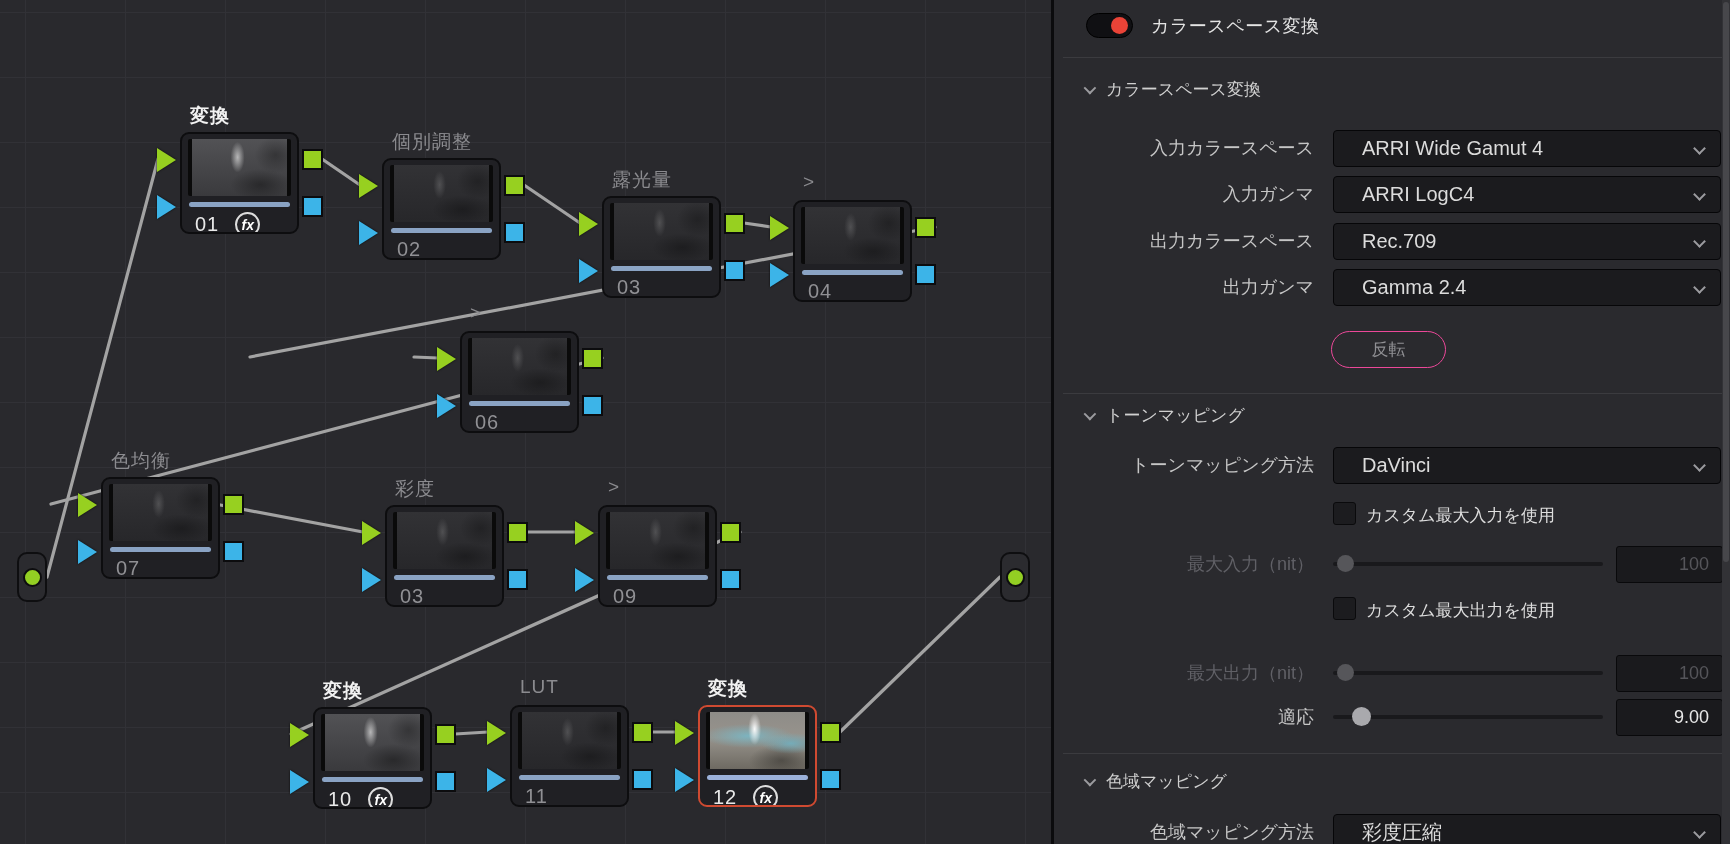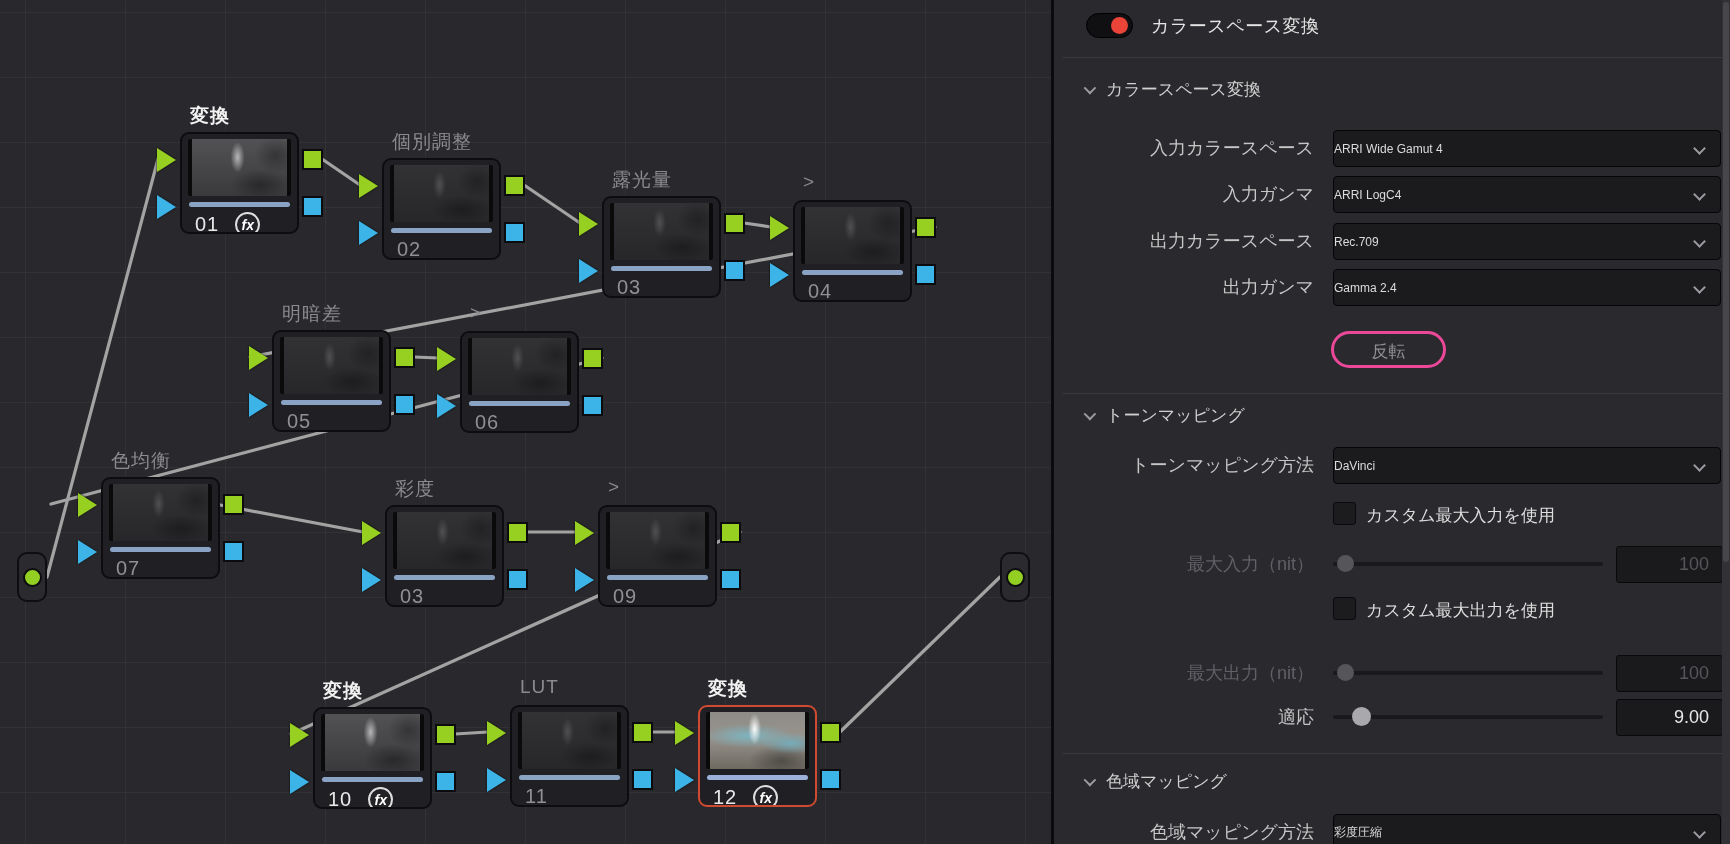--- a/index.html
+++ b/index.html
@@ -109,27 +109,27 @@
   .section-head { position:absolute; left:30px; display:flex; align-items:center; gap:13px; color:#d0d0d0; font-size:17px; }
   .chev { width:9px; height:9px; border-right:2px solid #9b9b9f; border-bottom:2px solid #9b9b9f;
           transform:rotate(45deg) translateY(-2px); }
 
   .row-label { position:absolute; width:258px; left:2px; text-align:right; font-size:18px; color:#c6c6c6;
                line-height:37px; white-space:nowrap; }
   .row-label.disabled { color:#606066; }
   .dropdown {
     position:absolute; left:279px; width:388px; height:37px; background:#1b1b1e;
     border:1px solid #060608; border-radius:4px; display:flex; align-items:center;
-    padding:0 0; color:#dcdcdc; font-size:12px;
+    padding:0 28px; color:#dcdcdc; font-size:20px;
   }
   .dd-chev { position:absolute; right:16px; top:13px; width:9px; height:9px;
              border-right:2px solid #9b9b9f; border-bottom:2px solid #9b9b9f; transform:rotate(45deg); }
   .pill-btn {
     position:absolute; left:277px; width:115px; height:37px; border-radius:19px;
-    background:transparent; border:3px solid #ec4899; color:#909094; font-size:17px;
+    background:transparent; border:1px solid #ec4899; color:#909094; font-size:17px;
     font-family:inherit; text-align:center; line-height:35px;
   }
   .checkbox { position:absolute; left:279px; width:23px; height:23px; background:#1c1c1f;
               border:1px solid #0a0a0c; border-radius:3px; }
   .cb-label { position:absolute; left:312px; font-size:17px; color:#dedede; white-space:nowrap; }
   .slider-track { position:absolute; left:279px; width:270px; height:4px; border-radius:2px; background:#19191c; }
   .slider-knob { position:absolute; width:19px; height:19px; border-radius:50%; background:#a9a9ad; }
   .slider-knob.disabled { width:17px; height:17px; background:#56565a; }
   .value-box { position:absolute; left:562px; width:107px; height:37px; background:#1a1a1d;
                border:1px solid #09090b; border-radius:3px; text-align:right; padding:0 13px;
@@ -220,34 +220,20 @@
       <div class="port sq blue out-b"></div>
       <div class="node-box">
           <div class="thumb dim"></div>
         <div class="prog-bar"></div>
         <div class="node-footer">
             <span class="node-num">04</span>
           </div>
       </div>
     </div>
 
-    <div class="node" style="left:272px;top:330px;">
-      <div class="node-label">明暗差</div>
-      <div class="port tri green in-g"></div>
-      <div class="port tri blue in-b"></div>
-      <div class="port sq green out-g"></div>
-      <div class="port sq blue out-b"></div>
-      <div class="node-box">
-          <div class="thumb dim"></div>
-        <div class="prog-bar"></div>
-        <div class="node-footer">
-            <span class="node-num">05</span>
-          </div>
-      </div>
-    </div>
 
     <div class="node" style="left:460px;top:331px;">
       <div class="node-label">&gt;</div>
       <div class="port tri green in-g"></div>
       <div class="port tri blue in-b"></div>
       <div class="port sq green out-g"></div>
       <div class="port sq blue out-b"></div>
       <div class="node-box">
           <div class="thumb dim"></div>
         <div class="prog-bar"></div>

